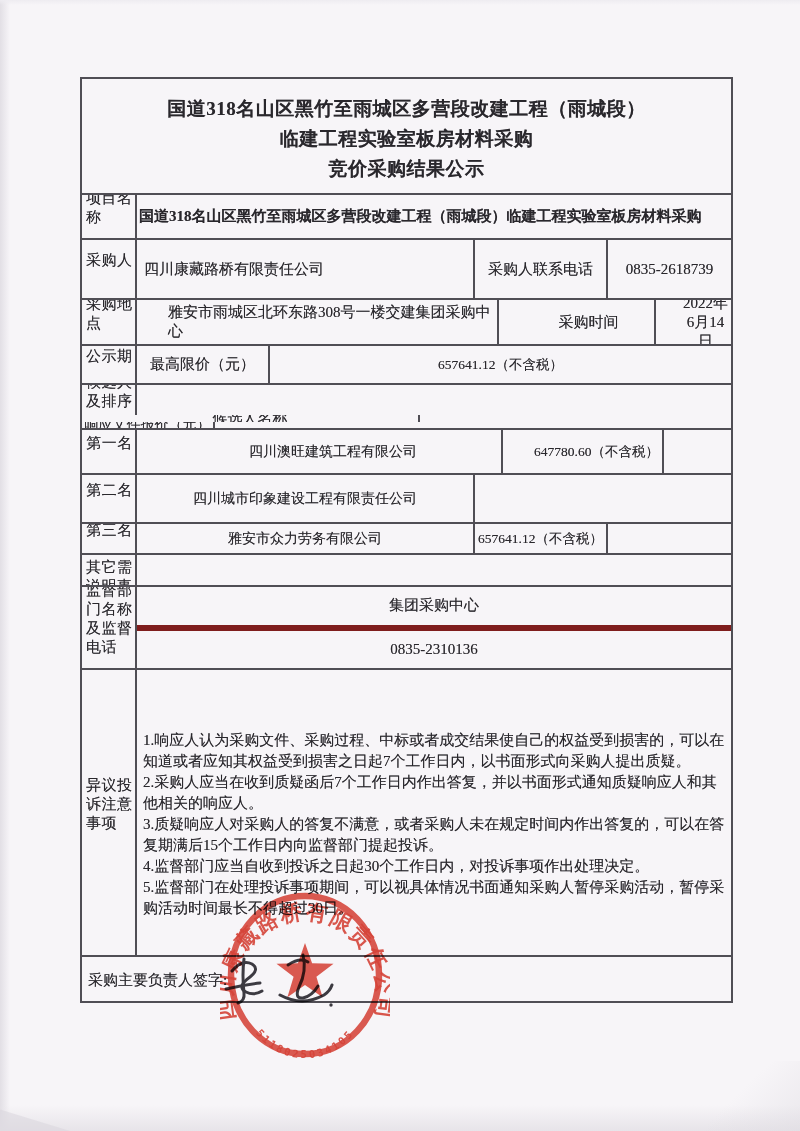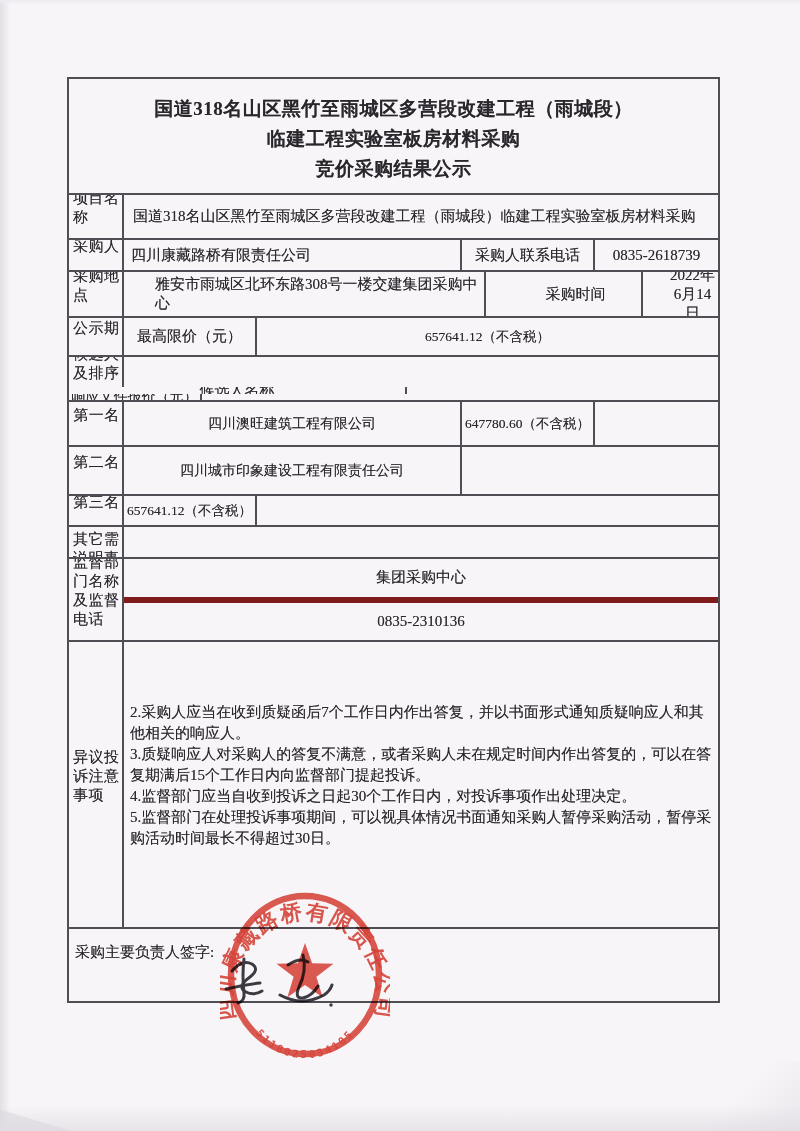--- a/index.html
+++ b/index.html
@@ -15,45 +15,45 @@
   .edge-top{position:absolute;left:0;top:0;width:800px;height:5px;
     background:linear-gradient(180deg,#eeecf1,rgba(247,245,248,0));}
   .edge-bottom{position:absolute;left:0;bottom:0;width:800px;height:26px;
     background:linear-gradient(0deg,#e7e4e9,rgba(247,245,248,0));}
   .corner-bl{position:absolute;left:0;bottom:0;width:70px;height:48px;opacity:.55;
     background:#d9d6dc;clip-path:polygon(0 55%,100% 100%,0 100%);}
   .corner-br{position:absolute;right:0;bottom:0;width:95px;height:70px;opacity:.5;
     background:linear-gradient(315deg,#dedbe1,rgba(247,245,248,0) 60%);}
 
   
-  .sheet{position:absolute;left:67px;top:77px;width:653px;height:926px;
+  .sheet{position:absolute;left:80px;top:77px;width:653px;height:926px;
     box-sizing:border-box;border:2px solid #504e55;
     text-shadow:0 0 .5px rgba(45,43,50,.55);}
   .row{display:flex;box-sizing:border-box;border-bottom:2px solid #504e55;overflow:hidden;}
   .row.last{border-bottom:none;}
   .c{box-sizing:border-box;border-right:2px solid #504e55;display:flex;
      align-items:center;justify-content:center;overflow:hidden;
      font-size:15px;line-height:19px;text-align:center;}
   .c.label{width:55px;justify-content:flex-start;text-align:left;
      padding:0 2px 17px 4px;letter-spacing:.5px;}
   .c.main{width:338px;}
   .c.sub{width:133px;}
   .c.val{flex:1;border-right:none;}
-  .c.wide{flex:1;border-right:none;justify-content:flex-start;text-align:left;padding-left:9px;}
+  .c.wide{flex:1;border-right:none;justify-content:flex-start;text-align:left;padding-left:2px;font-weight:bold;}
   .fs14{font-size:14px;}
   .fs13{font-size:13.5px;}
 
   .title-block{flex-direction:column;align-items:center;justify-content:flex-start;
     padding-top:15px;font-size:19px;font-weight:bold;line-height:30px;
     letter-spacing:.5px;text-align:center;}
   .title-block>div{width:100%;}
 
   .h-title{height:116px;}
-  .h-r1{height:45px;}  .h-r2{height:32px;}  .h-r3{height:46px;gap:24px;}
-  .h-r4{height:39px;}  .h-r5{height:45px;flex-direction:column;}  .h-r6{height:45px;}
+  .h-r1{height:45px;}  .h-r2{height:60px;}  .h-r3{height:46px;gap:24px;}
+  .h-r4{height:39px;}  .h-r5{height:45px;flex-direction:column;}  .h-r6{height:45px;gap:28px;}
   .h-r7{height:49px;}  .h-r8{height:31px;}  .h-r9{height:32px;}
   .h-r10{height:83px;} .h-r11{height:287px;} .h-r12{height:46px;}
 
   .stack{flex:1;display:flex;flex-direction:column;}
   .stack .srow{box-sizing:border-box;flex:1;display:flex;align-items:center;
     justify-content:center;font-size:15px;}
   .stack .srow.first{border-bottom:6px solid #7f1d1d;}
 
   .notes{flex:1;box-sizing:border-box;padding:60px 4px 0 6px;
     font-size:15px;line-height:21px;text-align:left;}
@@ -125,40 +125,42 @@
   </div>
 
   <div class="row h-r7">
     <div class="c label" style="justify-content:center;text-align:center;">第二名</div>
     <div class="c main fs14">四川城市印象建设工程有限责任公司</div>
     <div class="c val"></div>
   </div>
 
   <div class="row h-r8">
     <div class="c label" style="justify-content:center;text-align:center;">第三名</div>
+    <div class="c main fs14">雅安市众力劳务有限公司</div>
     <div class="c sub fs13">657641.12（不含税）</div>
     <div class="c val"></div>
   </div>
 
   <div class="row h-r9">
     <div class="c label" style="align-items:flex-start;padding-top:3px;">其它需说明事</div>
     <div class="c wide"></div>
   </div>
 
   <div class="row h-r10">
     <div class="c label">监督部门名称及监督电话</div>
     <div class="stack">
       <div class="srow first">集团采购中心</div>
       <div class="srow">0835-2310136</div>
     </div>
   </div>
 
   <div class="row h-r11">
     <div class="c label">异议投诉注意事项</div>
     <div class="notes">
+      <p>1.响应人认为采购文件、采购过程、中标或者成交结果使自己的权益受到损害的，可以在知道或者应知其权益受到损害之日起7个工作日内，以书面形式向采购人提出质疑。</p>
       <p>2.采购人应当在收到质疑函后7个工作日内作出答复，并以书面形式通知质疑响应人和其他相关的响应人。</p>
       <p>3.质疑响应人对采购人的答复不满意，或者采购人未在规定时间内作出答复的，可以在答复期满后15个工作日内向监督部门提起投诉。</p>
       <p>4.监督部门应当自收到投诉之日起30个工作日内，对投诉事项作出处理决定。</p>
       <p>5.监督部门在处理投诉事项期间，可以视具体情况书面通知采购人暂停采购活动，暂停采购活动时间最长不得超过30日。</p>
     </div>
   </div>
 
   <div class="row h-r12 last sign-row">
     <div class="sign-cell">采购主要负责人签字:</div>
   </div>

